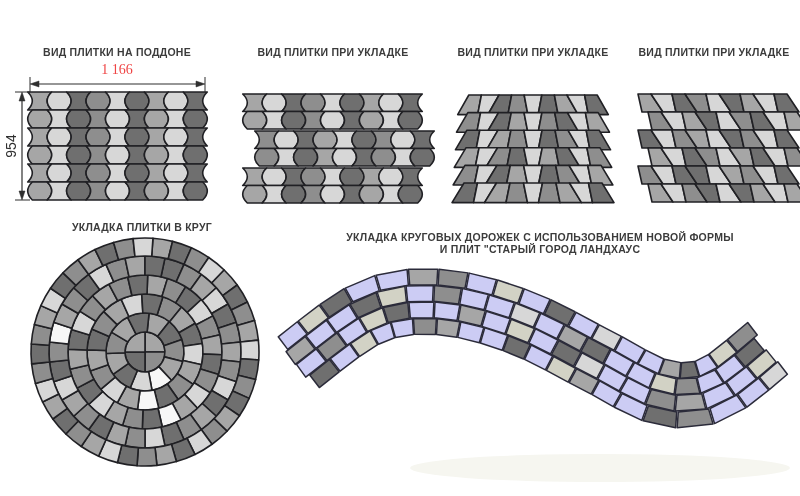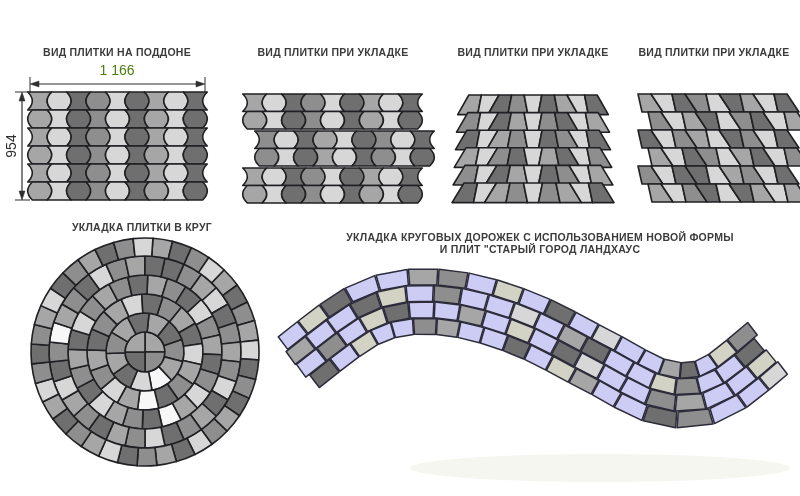--- a/index.html
+++ b/index.html
@@ -1,20 +1,20 @@
 <!DOCTYPE html>
 <html><head>
 <meta charset="utf-8">
 <style>
   html,body{margin:0;padding:0;background:#ffffff;}
   .stage{position:relative;width:800px;height:496px;background:#ffffff;overflow:hidden;
          font-family:"Liberation Sans",sans-serif;}
   .title{position:absolute;transform:translateX(-50%);white-space:nowrap;
          font-size:10.5px;font-weight:bold;color:#3b3b3b;letter-spacing:.25px;}
-  .dim-h{position:absolute;transform:translateX(-50%);font-size:14px;color:#4d7c0f;white-space:nowrap;}
+  .dim-h{position:absolute;transform:translateX(-50%);font-size:14px;color:#ef4444;white-space:nowrap;font-family:Liberation Serif, serif;}
   .dim-v{position:absolute;transform:translate(-50%,-50%) rotate(-90deg);font-size:14px;color:#2f2f2f;white-space:nowrap;}
   svg{position:absolute;left:0;top:0;}
 </style>
 </head>
 <body>
 
 <div class="stage">
 
   <svg id="diagram" width="800" height="496" viewBox="0 0 800 496">
     <ellipse cx="600" cy="468" rx="190" ry="14" fill="#f6f6f0"></ellipse>

